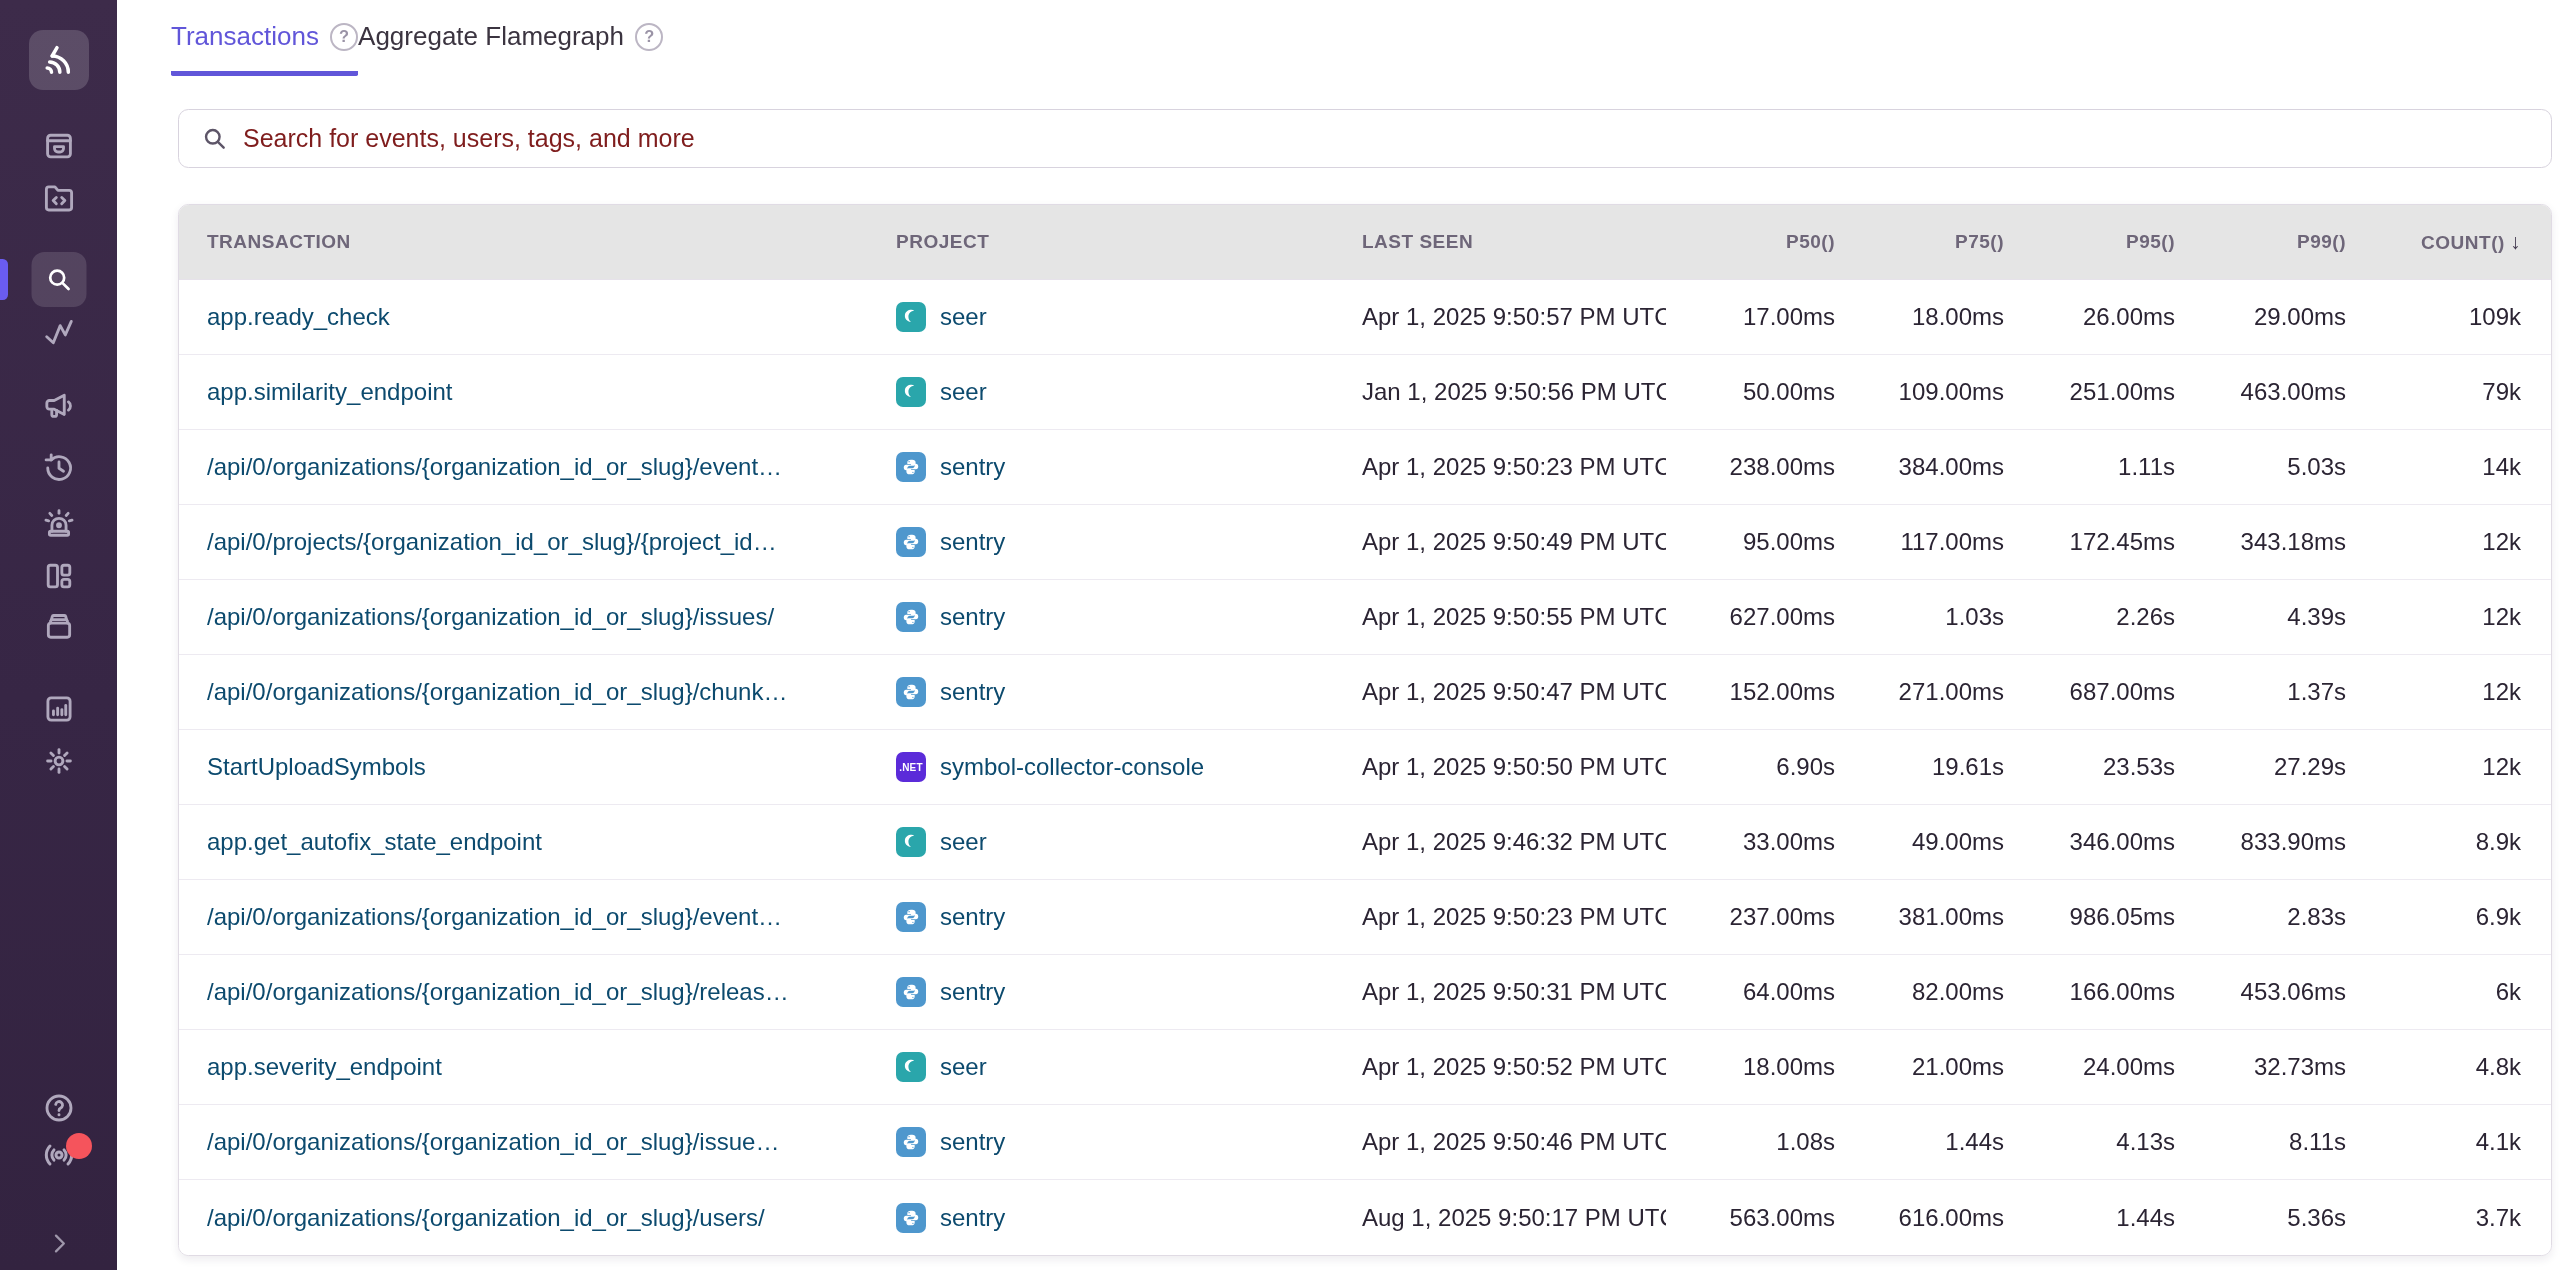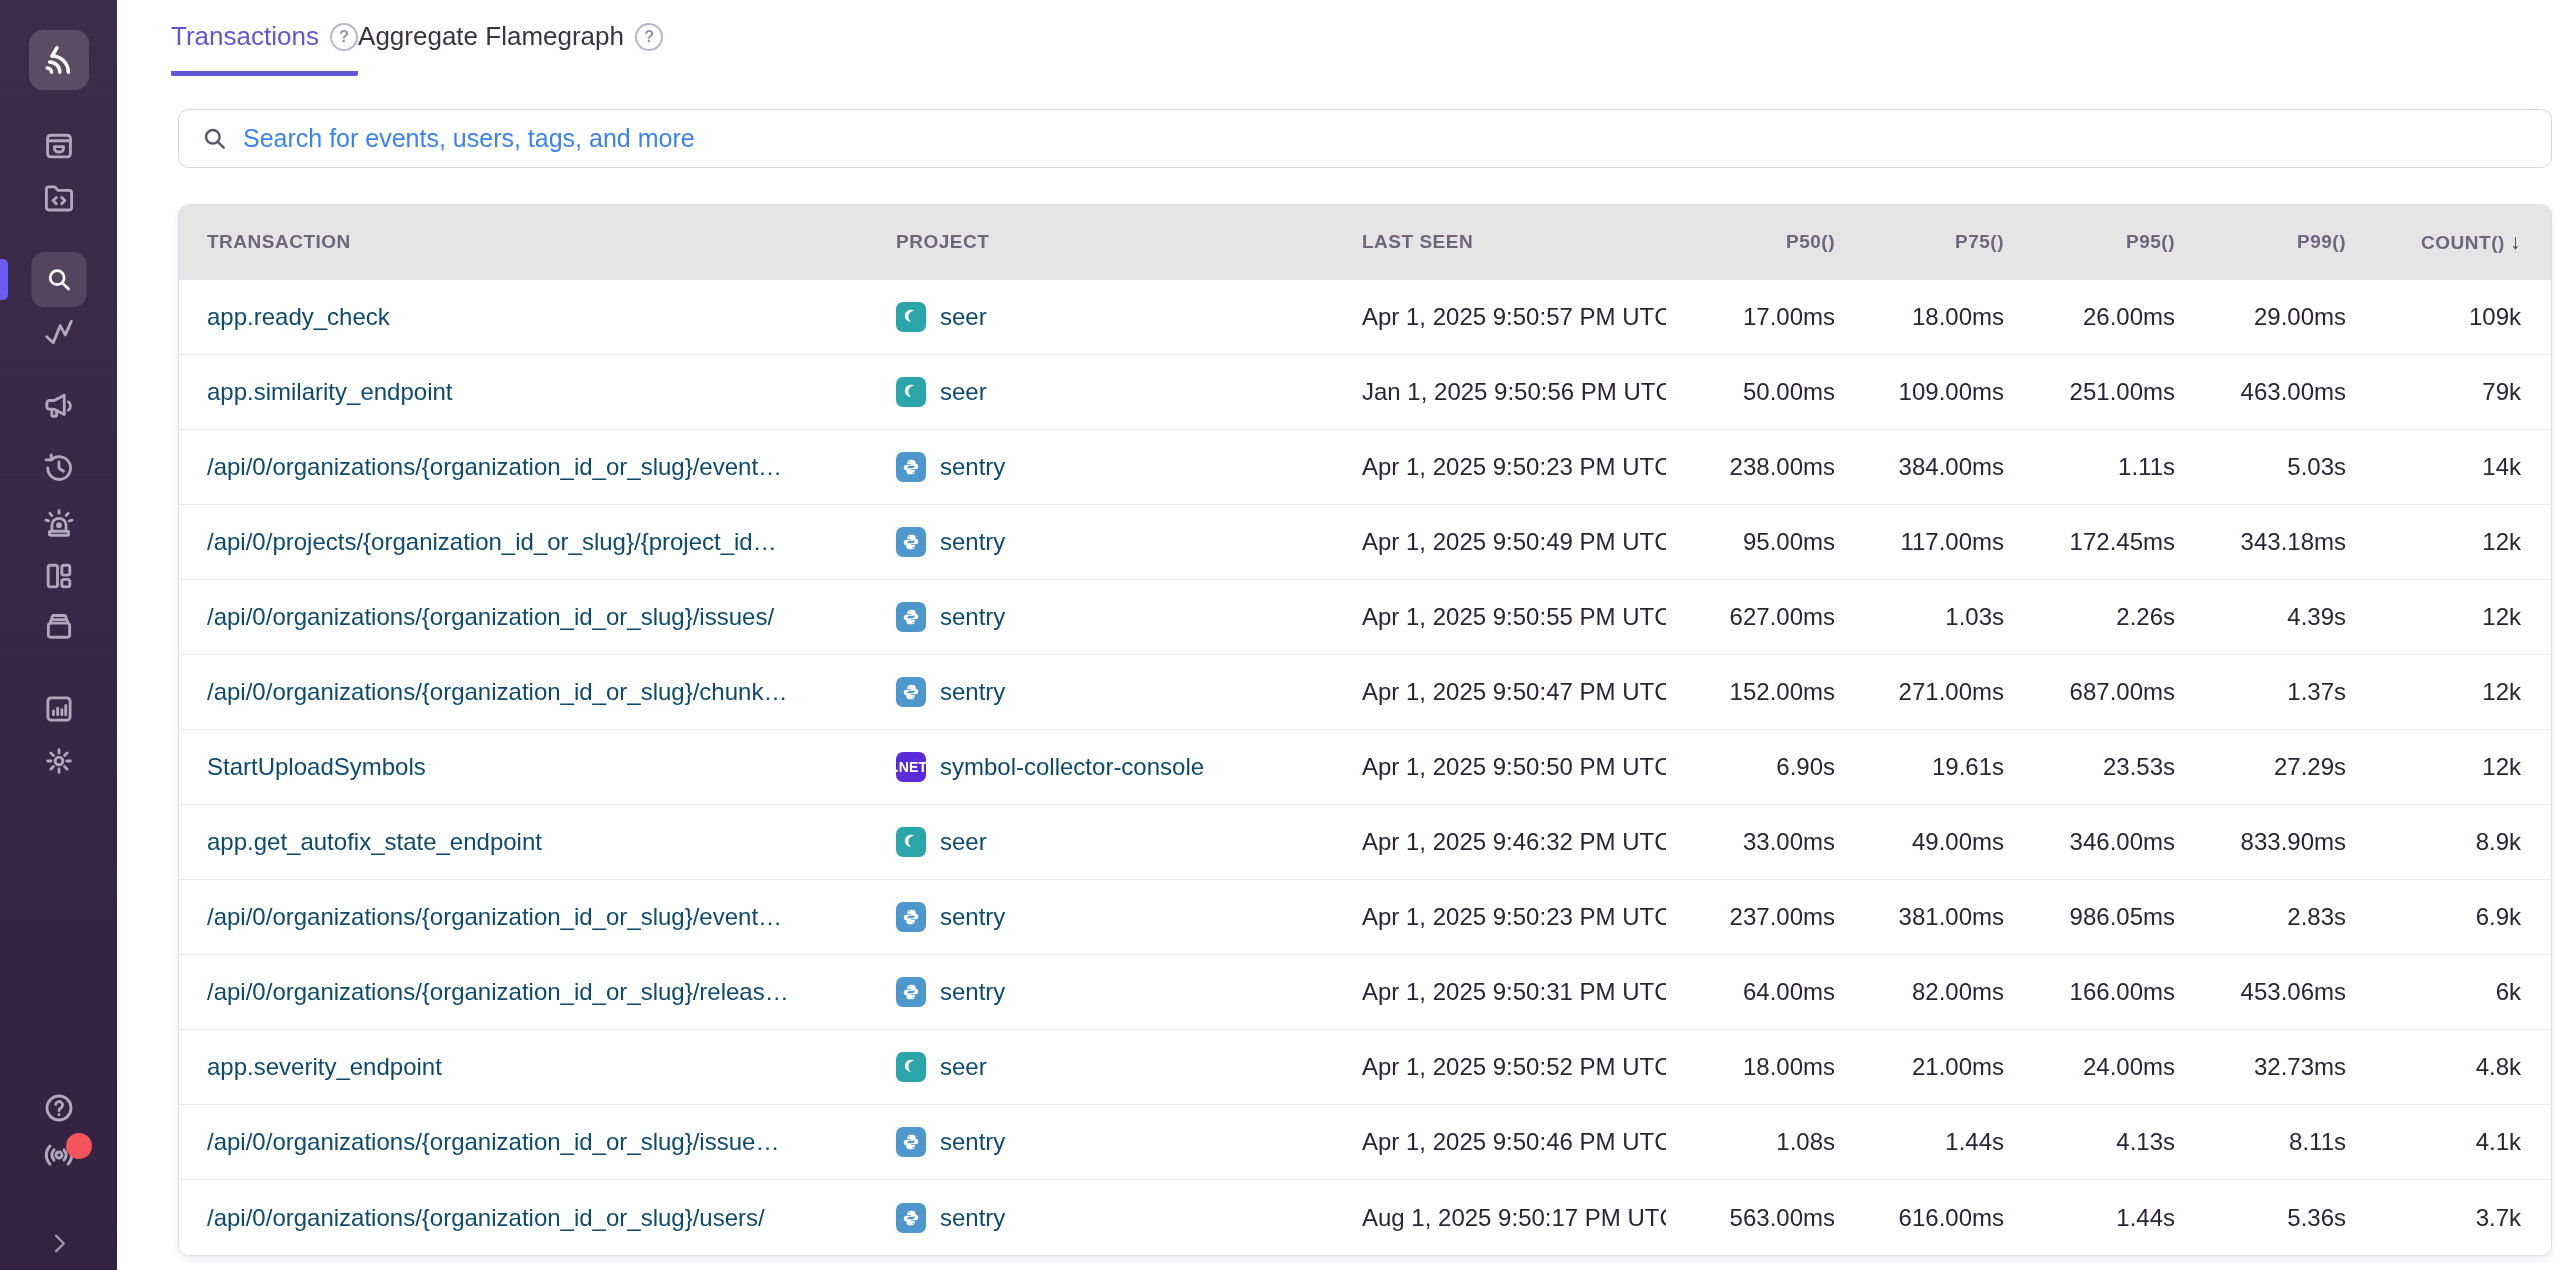--- a/index.html
+++ b/index.html
@@ -30,42 +30,42 @@
   .tab { display:inline-flex; align-items:center; gap:11.2px; padding-bottom:19px;
          border-bottom:5.2px solid transparent; font-size:26px; color:#3b3440; cursor:pointer; }
   .tab.active { color:#6156d9; border-bottom-color:#6156d9; border-radius:1.7px; }
   .help-circ { width:28px; height:28px; border-radius:50%; border:2.2px solid #bcb6c4;
                display:inline-flex; align-items:center; justify-content:center;
                font-size:16.4px; font-weight:bold; color:#9a93a6; }
 
   .searchbar { margin:33px 24px 0 61px; height:59px; border:1.7px solid #d8d3de;
                border-radius:10.4px; background:#fff; display:flex; align-items:center;
                padding:0 21px; gap:14px; cursor:text; }
-  .searchbar .ph { font-size:25px; color:#3b82f6; }
+  .searchbar .ph { font-size:25px; color:#7f1d1d; }
 
   .card { margin:36px 24px 0 61px; border:1.7px solid #e0dbe4; border-radius:10.4px;
           overflow:hidden; box-shadow:0 3.5px 8.6px rgba(40,30,60,.08); }
   .grid-row { display:grid;
       grid-template-columns:710px 466px 311px 176px 169px 171px 171px 196px;
       align-items:center; height:75px; }
   .thead { background:#e5e5e5; border-bottom:1.7px solid #e6e2ea; }
   .th { font-size:19px; font-weight:bold; letter-spacing:0.5px; color:#6e6679; cursor:pointer; }
   .cell, .th { padding:0 7px; white-space:nowrap; overflow:hidden; }
   .c-first { padding-left:28px; }
   .c-last  { padding-right:28px; text-align:right; }
   .num { text-align:right; }
   .trow { background:#fff; border-bottom:1.7px solid #edeaf1; font-size:24px; color:#2b2433; }
   .trow:last-child { border-bottom:none; }
   .link { color:#0c4a6e; text-decoration:none; cursor:pointer; }
   .c-project { display:flex; align-items:center; gap:14px; }
   .picon { width:30px; height:30px; border-radius:7px; flex:0 0 auto;
            display:inline-flex; align-items:center; justify-content:center; }
   .p-seer   { background:#2aa6ab; }
   .p-python { background:#4e97cd; }
-  .p-dotnet { background:#5b2bd9; color:#fff; font-size:14px; font-weight:bold; letter-spacing:0.2px; }
+  .p-dotnet { background:#5b2bd9; color:#fff; font-size:10px; font-weight:bold; letter-spacing:0.2px; }
   .sort-arrow { font-size:21px; color:#443b50; font-weight:normal; margin-left:5.2px; }
 </style>
 </head>
 <body>
 
 <nav class="sidebar">
   <div class="sb-item logo-tile">
     <span class="sb-icon">
       <svg width="40" height="40" viewBox="0 0 24 24" class="white-svg">
         <path d="M10.8 4.6l-2.9 5"></path>

